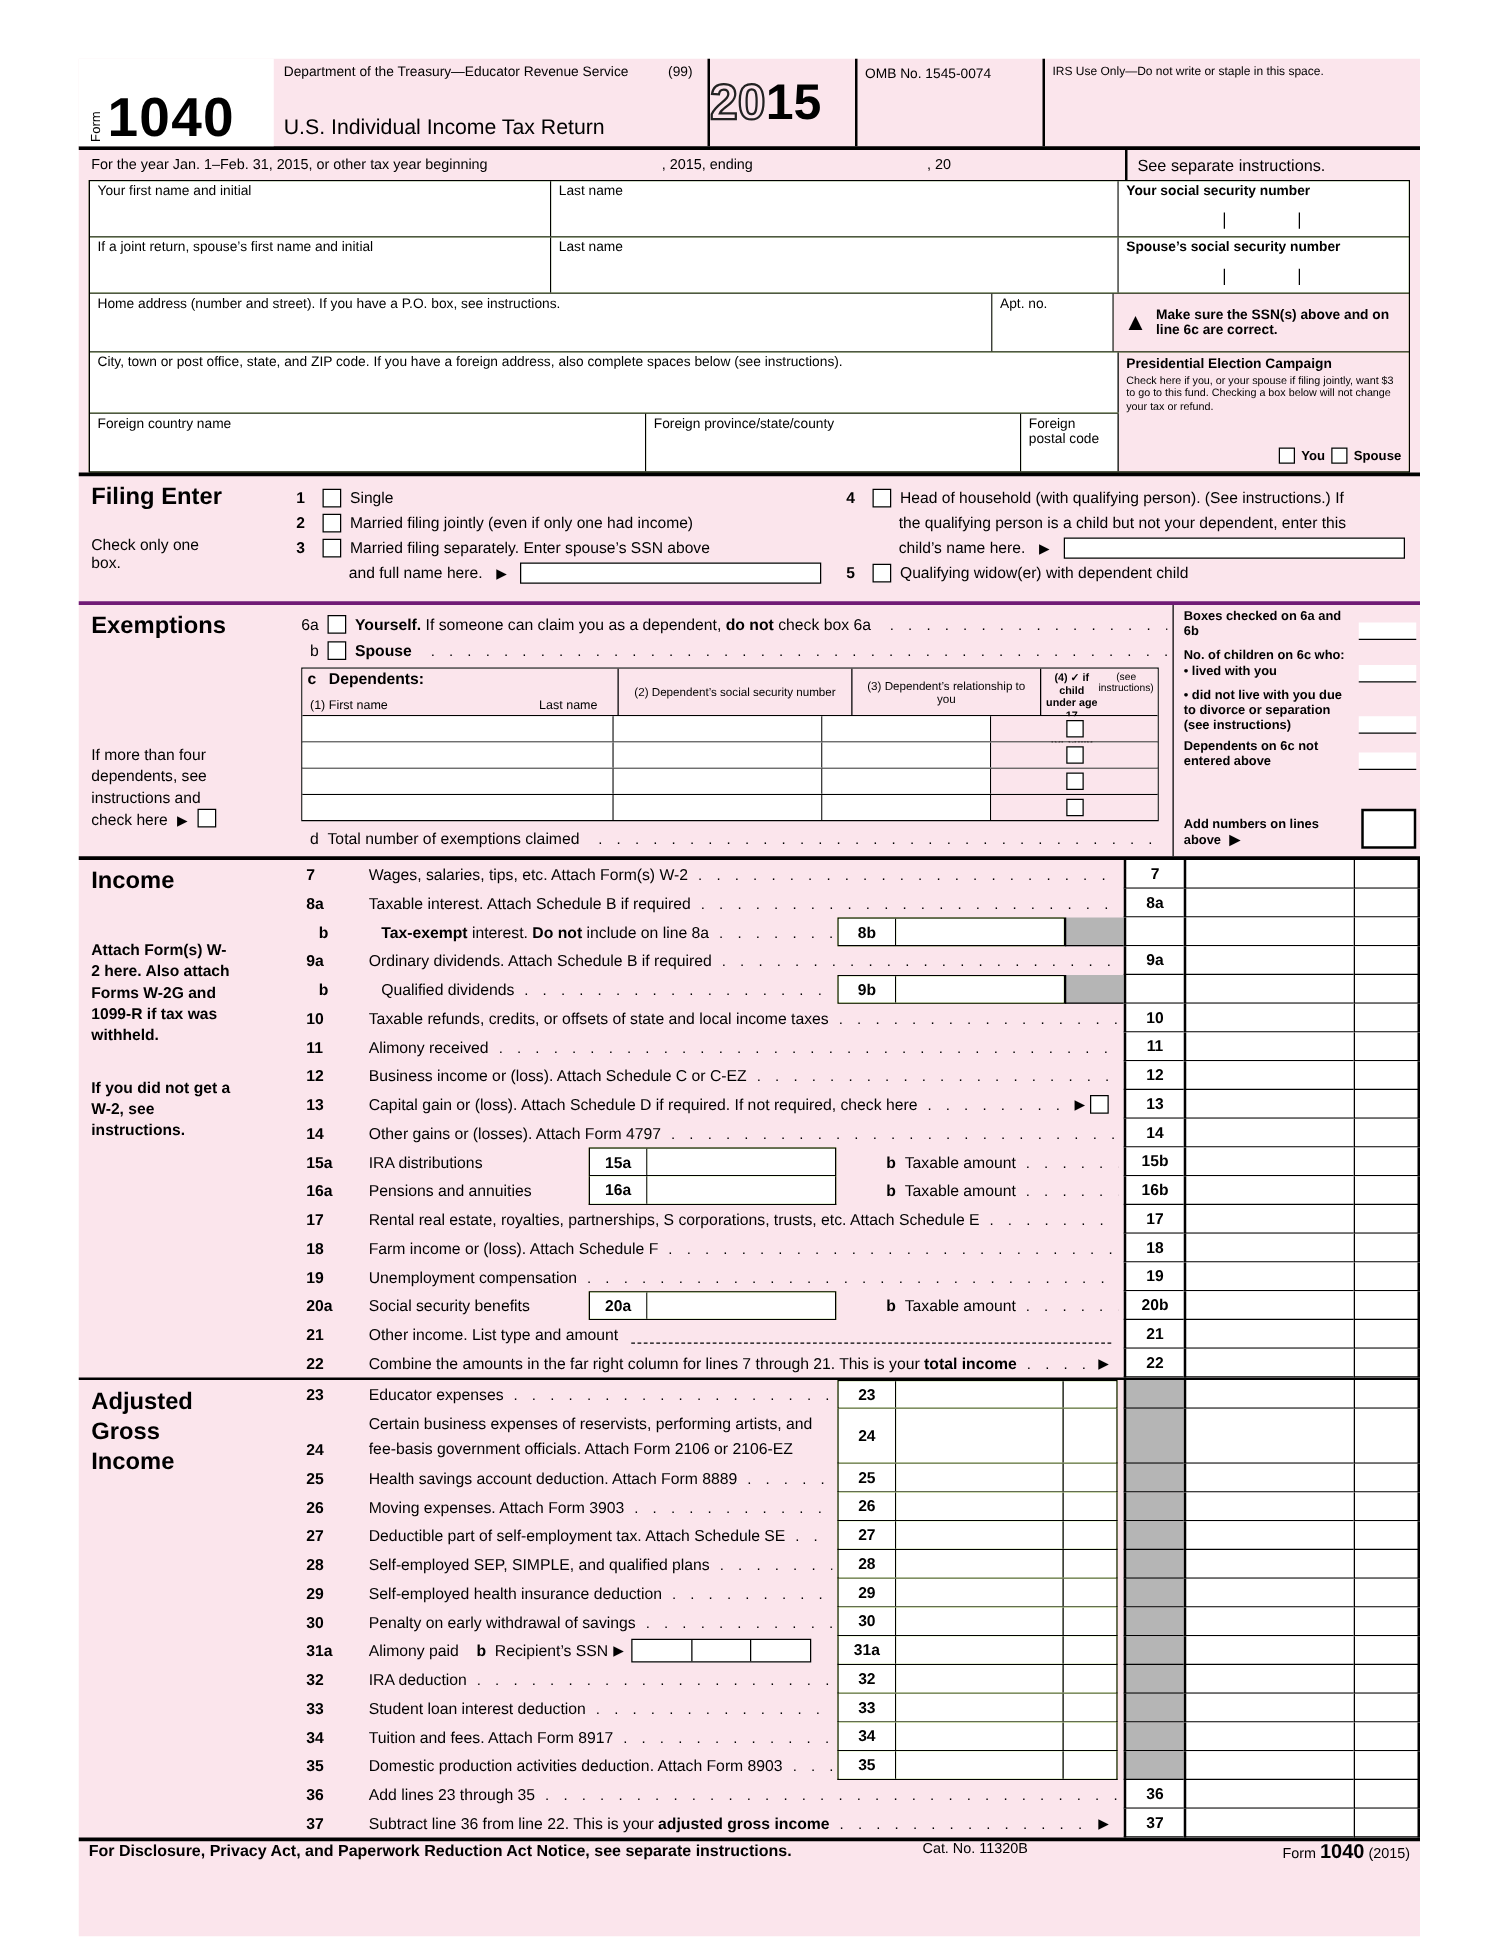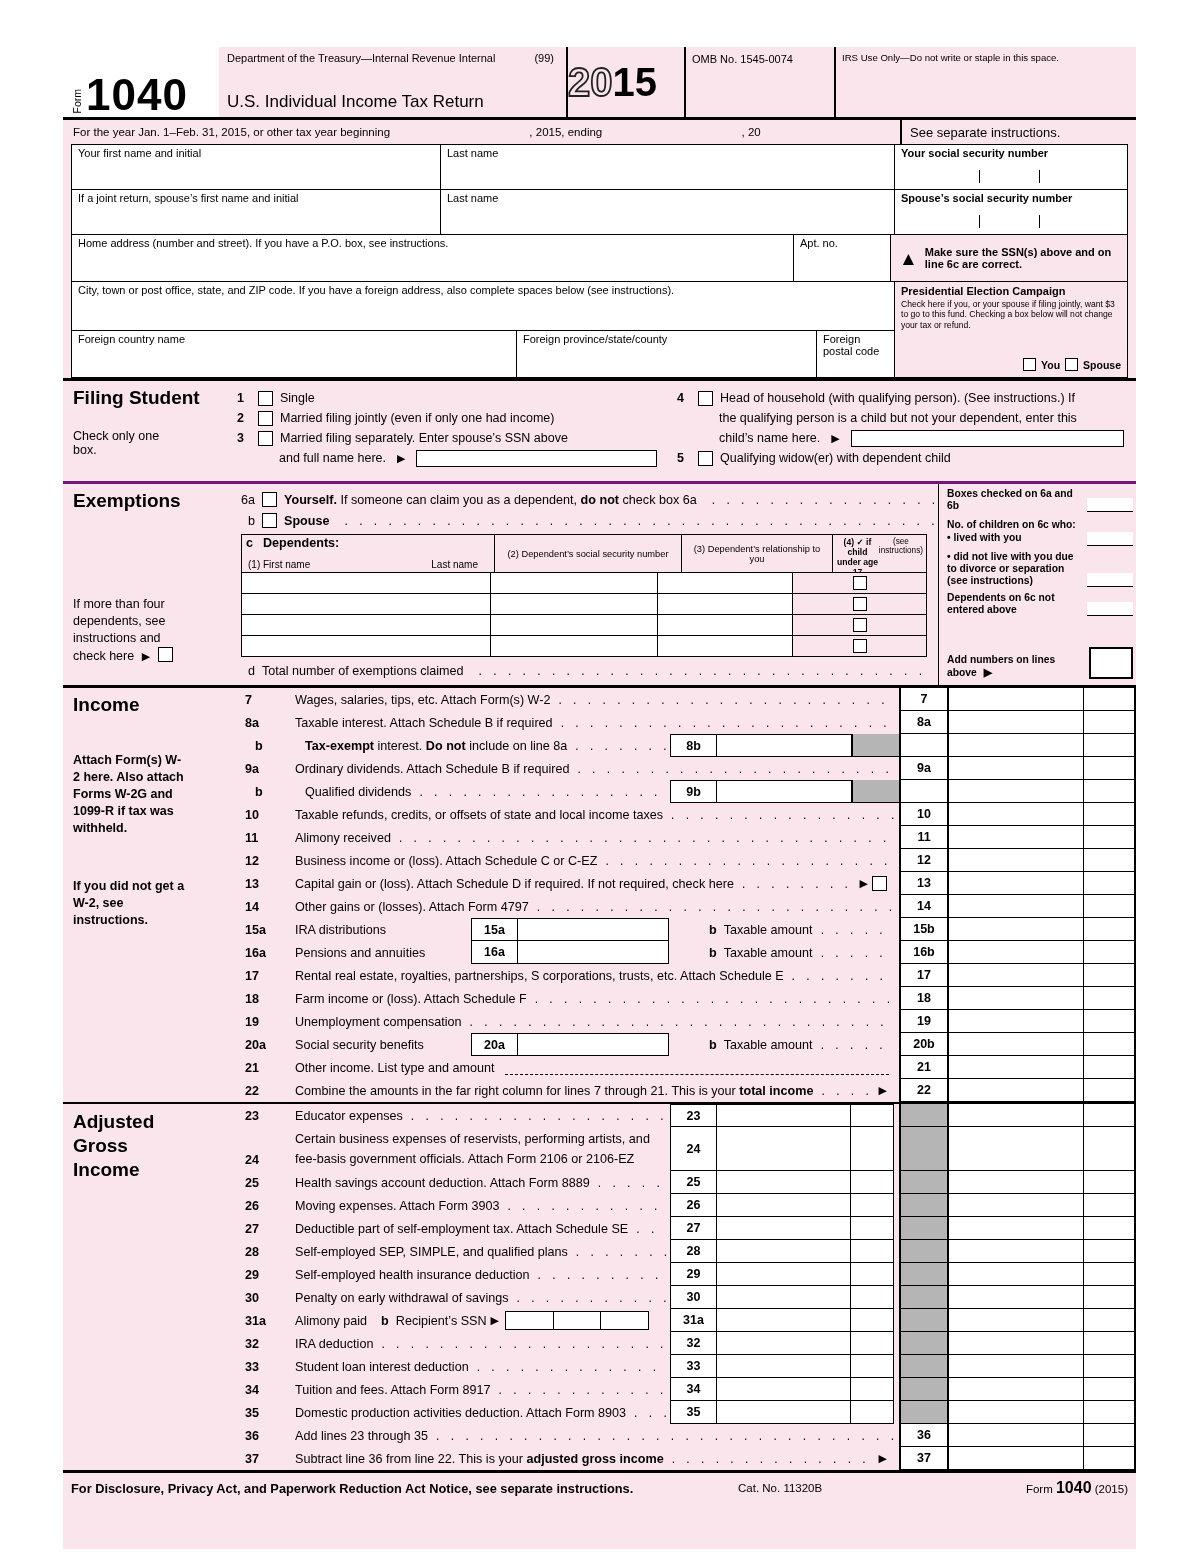--- a/index.html
+++ b/index.html
@@ -48,21 +48,21 @@
   .camp-title{font-size:11px;font-weight:bold}
   .camp-body{font-size:8.6px;line-height:1.2;margin-top:2px}
   .camp-boxes{margin-top:auto;display:flex;align-items:center;justify-content:flex-end;gap:5px;font-size:10.5px;padding-bottom:2px}
   
   .sec{display:flex}
   .side{width:150px;padding:6px 6px 0 10px;flex:none}
   .sec-title{font-size:19px;font-weight:bold}
   .side-note{font-size:12.5px;margin-top:20px;width:112px}
   .side-note2{font-size:12.5px;margin-top:84px;line-height:1.35;width:120px}
   .side-bold{font-size:12.5px;font-weight:bold;margin-top:36px;line-height:1.35;width:114px}
-  .side-bold.mt{margin-top:42px}
+  .side-bold.mt{margin-top:26px}
   .main{flex:1;min-width:0}
   .sec-filing{border-top:3px solid #000;height:100px}
   .fs-main{display:flex;padding-top:7px;font-size:12.5px}
   .fs-left{width:440px;flex:none}
   .fs-right{flex:1;min-width:0}
   .fs-row{display:flex;align-items:center;height:20px;gap:7px}
   .fs-num{width:14px;font-weight:bold;margin-left:8px;flex:none}
   .indent{padding-left:50px}
   .fs-input{flex:1;height:15px;background:#fff;border:1.2px solid #000;margin-right:12px}
   
@@ -122,41 +122,41 @@
   .agx .ibcent{width:42px;border-left:1px solid #000;background:#fff}
   .agx{margin-right:5px}
   .lbl2{display:flex;flex-direction:column;justify-content:center;font-size:12.6px;line-height:1.6;flex:none}
   .flexsp{flex:1;min-width:0}
   .cbgap{margin-right:12px}
   .dashline{flex:1;align-self:flex-end;height:15px;border-bottom:1.8px dashed #000;margin:0 10px 4px 10px;min-width:0}
   .ssnbox{width:142px;height:17px;border:1.5px solid #000;background:#fff;display:flex;flex:none;margin-left:2px}
   .ssnbox span{flex:1;border-right:1.5px solid #000}
   .ssnbox span:last-child{border-right:0}
   
-  .footer{border-top:3px solid #000;display:flex;align-items:center;height:30px;padding:0 8px;font-size:12.8px}
+  .footer{border-top:3px solid #000;display:flex;align-items:flex-start;height:30px;padding:0 8px;font-size:12.8px}
   .f-notice{font-weight:bold;flex:1}
   .f-cat{width:240px;font-size:11.5px}
   .f-form{width:150px;text-align:right;font-size:11.5px}
   .f-num{font-size:16px;font-weight:bold}
   .tail{height:46px}
 </style>
 </head>
 <body>
 
 <div class="page">
 <div class="form">
 
   <div class="hdr">
     <div class="hdr-left">
       <span class="form-word">Form</span>
       <span class="form-num">1040</span>
     </div>
     <div class="hdr-mid">
       <div class="dept">
-        <span>Department of the Treasury—Internal Revenue Internal</span>
+        <span>Department of the Treasury—Educator Revenue Service</span>
         <span>(99)</span>
       </div>
       <div class="htitle">U.S. Individual Income Tax Return</div>
     </div>
     <div class="hdr-year">
       <span class="y20">20</span>
           <span>15</span>
     </div>
     <div class="hdr-omb">OMB No. 1545-0074</div>
     <div class="hdr-irs">IRS Use Only—Do not write or staple in this space.</div>
@@ -218,21 +218,21 @@
           <span class="b">You</span>
           <span class="cb small"></span>
           <span class="b">Spouse</span>
         </div>
       </div>
     </div>
   </div>
 
   <div class="sec sec-filing">
     <div class="side">
-      <div class="sec-title">Filing Student</div>
+      <div class="sec-title">Filing Enter</div>
       <div class="side-note">Check only one box.</div>
     </div>
     <div class="main fs-main">
       <div class="fs-left">
         <div class="fs-row">
           <span class="fs-num">1</span>
           <span class="cb"></span>
           <span>Single</span>
         </div>
         <div class="fs-row">

